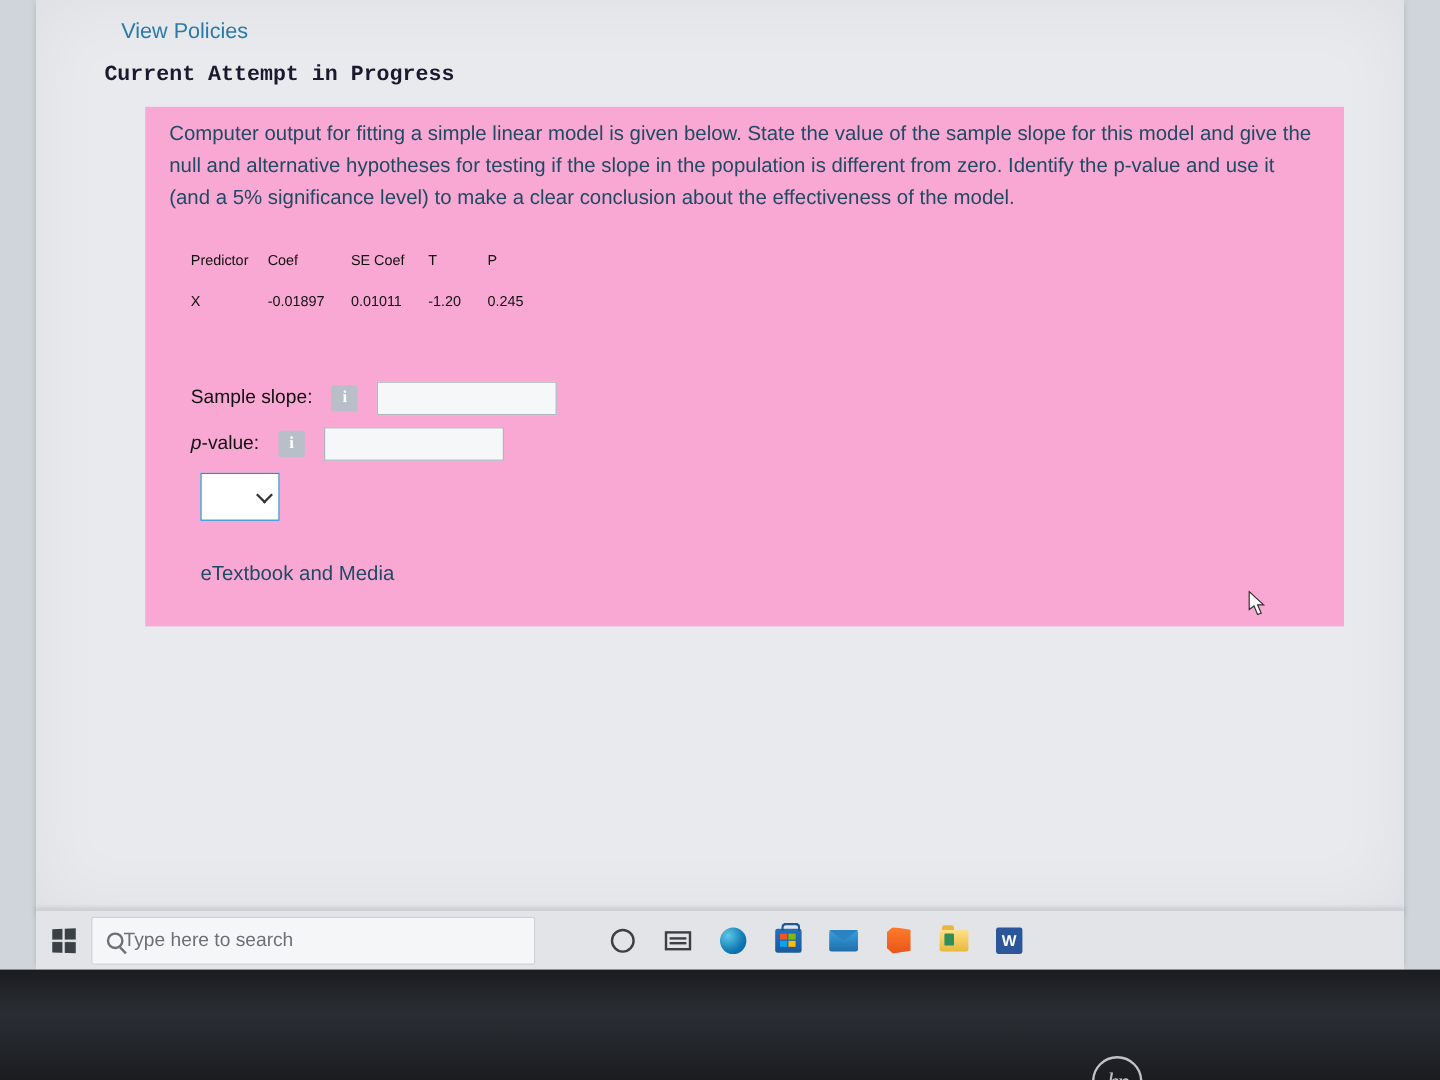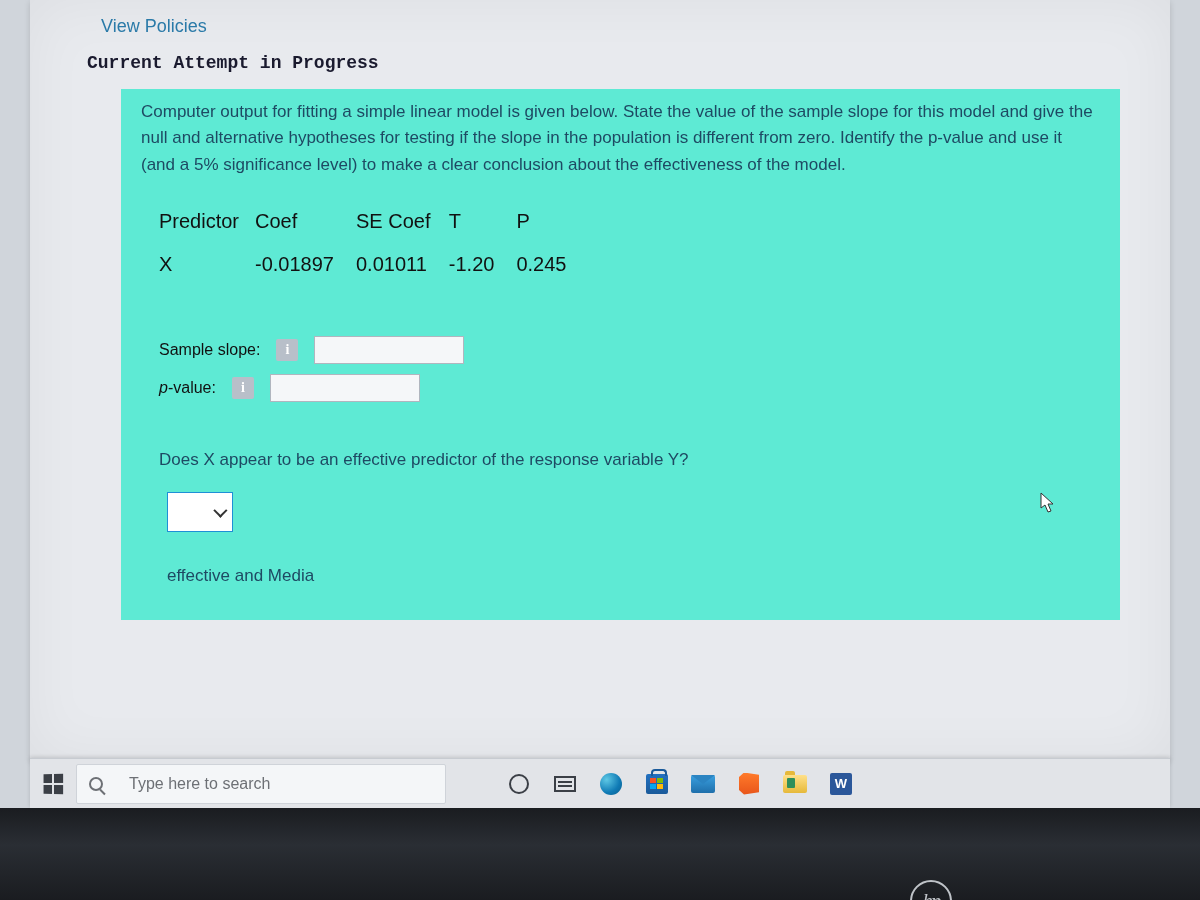--- a/index.html
+++ b/index.html
@@ -26,21 +26,21 @@
   }
   .attempt {
     font-weight: 700;
     color: #1a1a2e;
     font-size: 18px;
     padding: 6px 0 16px 56px;
     font-family: Liberation Mono, monospace;
   }
   .inner {
     margin: 0 50px 0 90px;
-    background: #5eead4;
+    background: #f9a8d4;
     padding: 10px 20px 24px 20px;
   }
   .prompt {
     color: #1e4a63;
     font-size: 17px;
     line-height: 1.55;
     margin-bottom: 22px;
   }
   .equation {
     color: #1e4a63;
@@ -48,21 +48,21 @@
     margin-bottom: 22px;
   }
   .equation .math {
     font-family: "Times New Roman", serif;
     color: #111;
     font-size: 18px;
   }
   table.reg {
     border-collapse: collapse;
     margin: 0 0 10px 18px;
-    font-size: 20px;
+    font-size: 12px;
     color: #111;
   }
   table.reg th, table.reg td {
     padding: 10px 16px 10px 0;
     text-align: left;
     font-weight: 400;
   }
   table.reg th { color: #111; }
   table.reg td.num { text-align: right; padding-right: 22px; }
   .inputs { margin: 50px 0 10px 18px; }
@@ -143,21 +143,21 @@
   }
   .winlogo span { background: #3b3f46; }
   .searchbox {
     flex: 0 0 370px;
     height: 40px;
     background: #f4f6f8;
     border: 1px solid #cfd3d9;
     border-radius: 2px;
     display: flex;
     align-items: center;
-    gap: 26px;
+    gap: 0;
     padding: 0 12px;
     color: #6d7075;
     font-size: 16px;
   }
   .mag {
     width: 14px; height: 14px;
     border: 2px solid #6d7075;
     border-radius: 50%;
     position: relative;
   }
@@ -313,27 +313,26 @@
       </div>
       <div class="input-row">
         <span class="input-label">
           <span class="ital">p</span><span>-value:</span>
         </span>
         <span class="info-badge">i</span>
         <input class="text-input" type="text" style="">
       </div>
     </div>
 
-    <p class="question2">Does X appear to be an effective predictor of the response variable Y?</p>
 
     <div class="dropdown">
       <span class="chev"></span>
     </div>
 
-    <div class="etext">effective and Media</div>
+    <div class="etext">eTextbook and Media</div>
   </div>
 </div>
 
 <div class="taskbar">
   <div class="start">
     <div class="winlogo">
       <span></span>
         <span></span>
         <span></span>
         <span></span>

